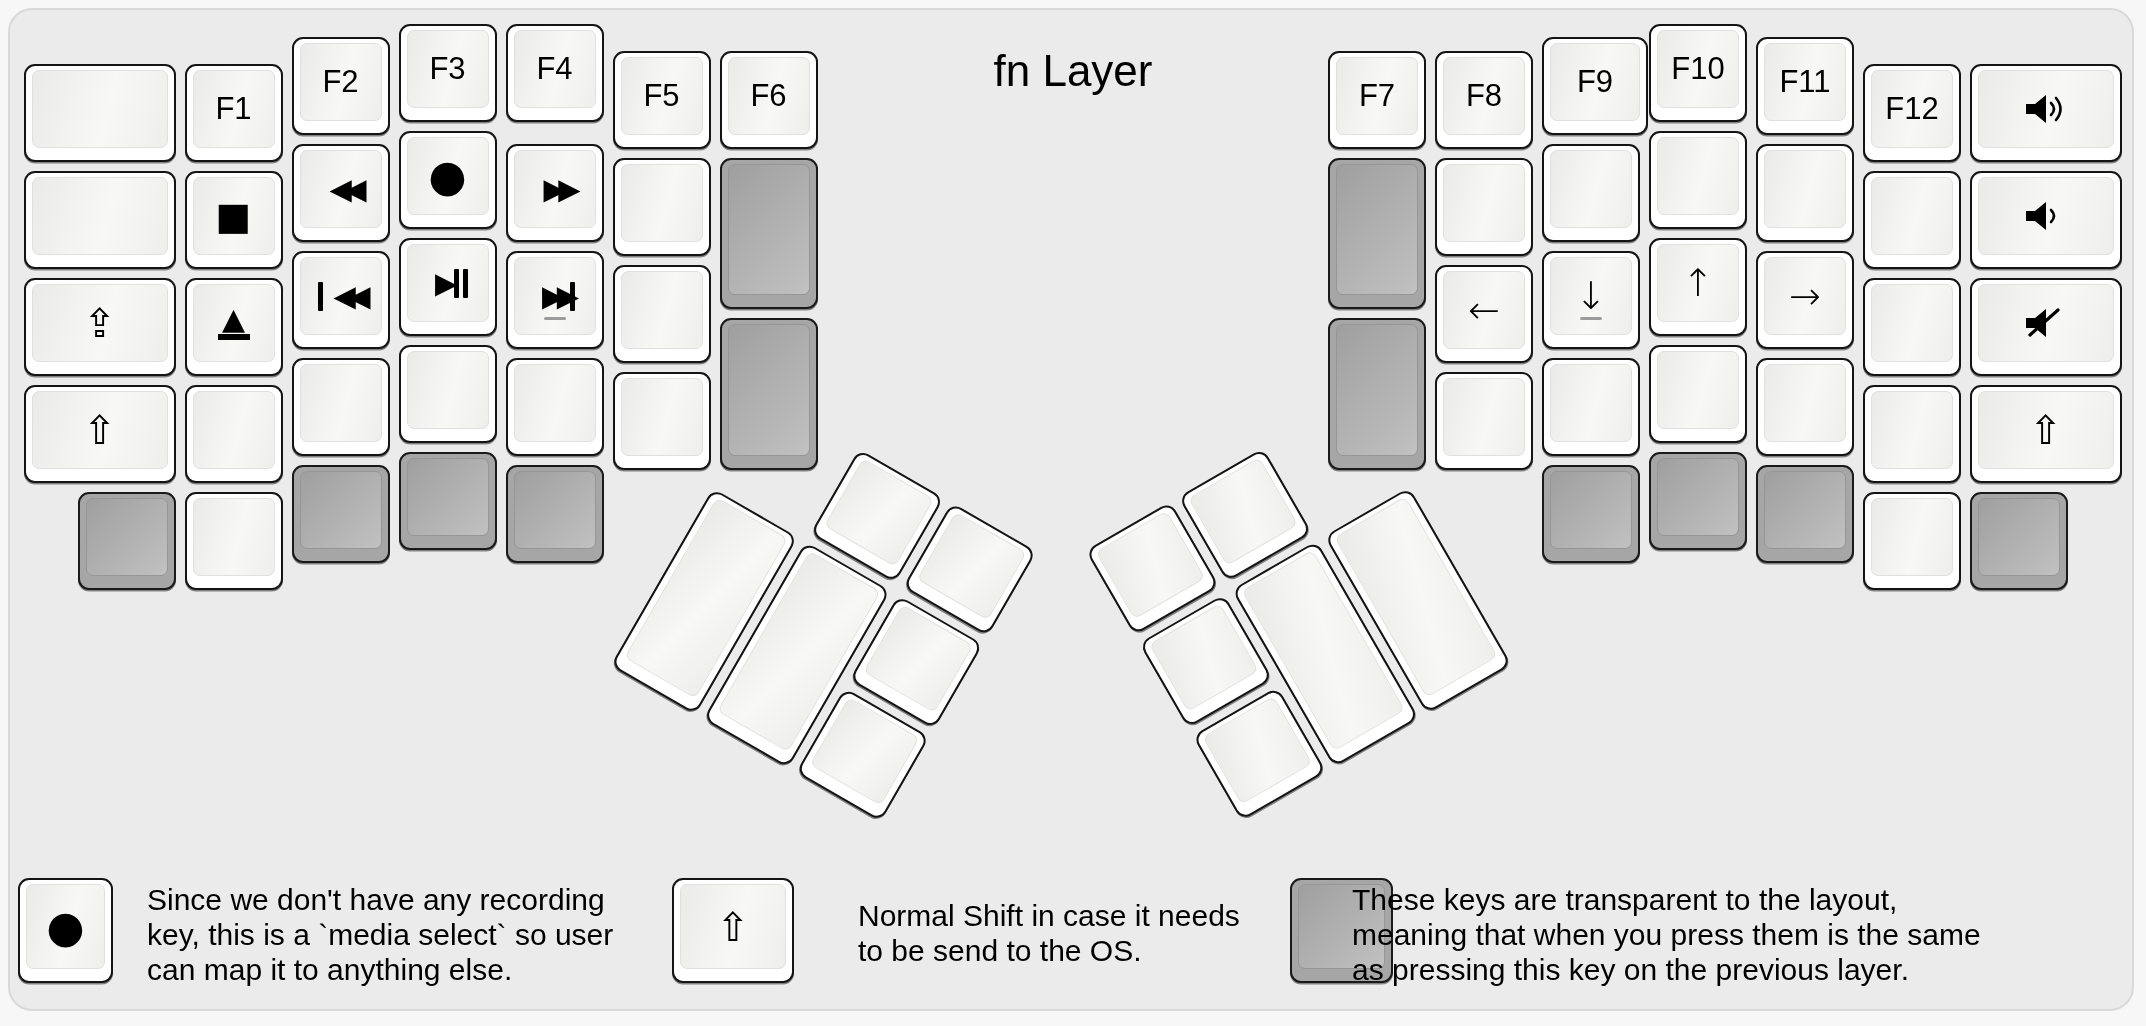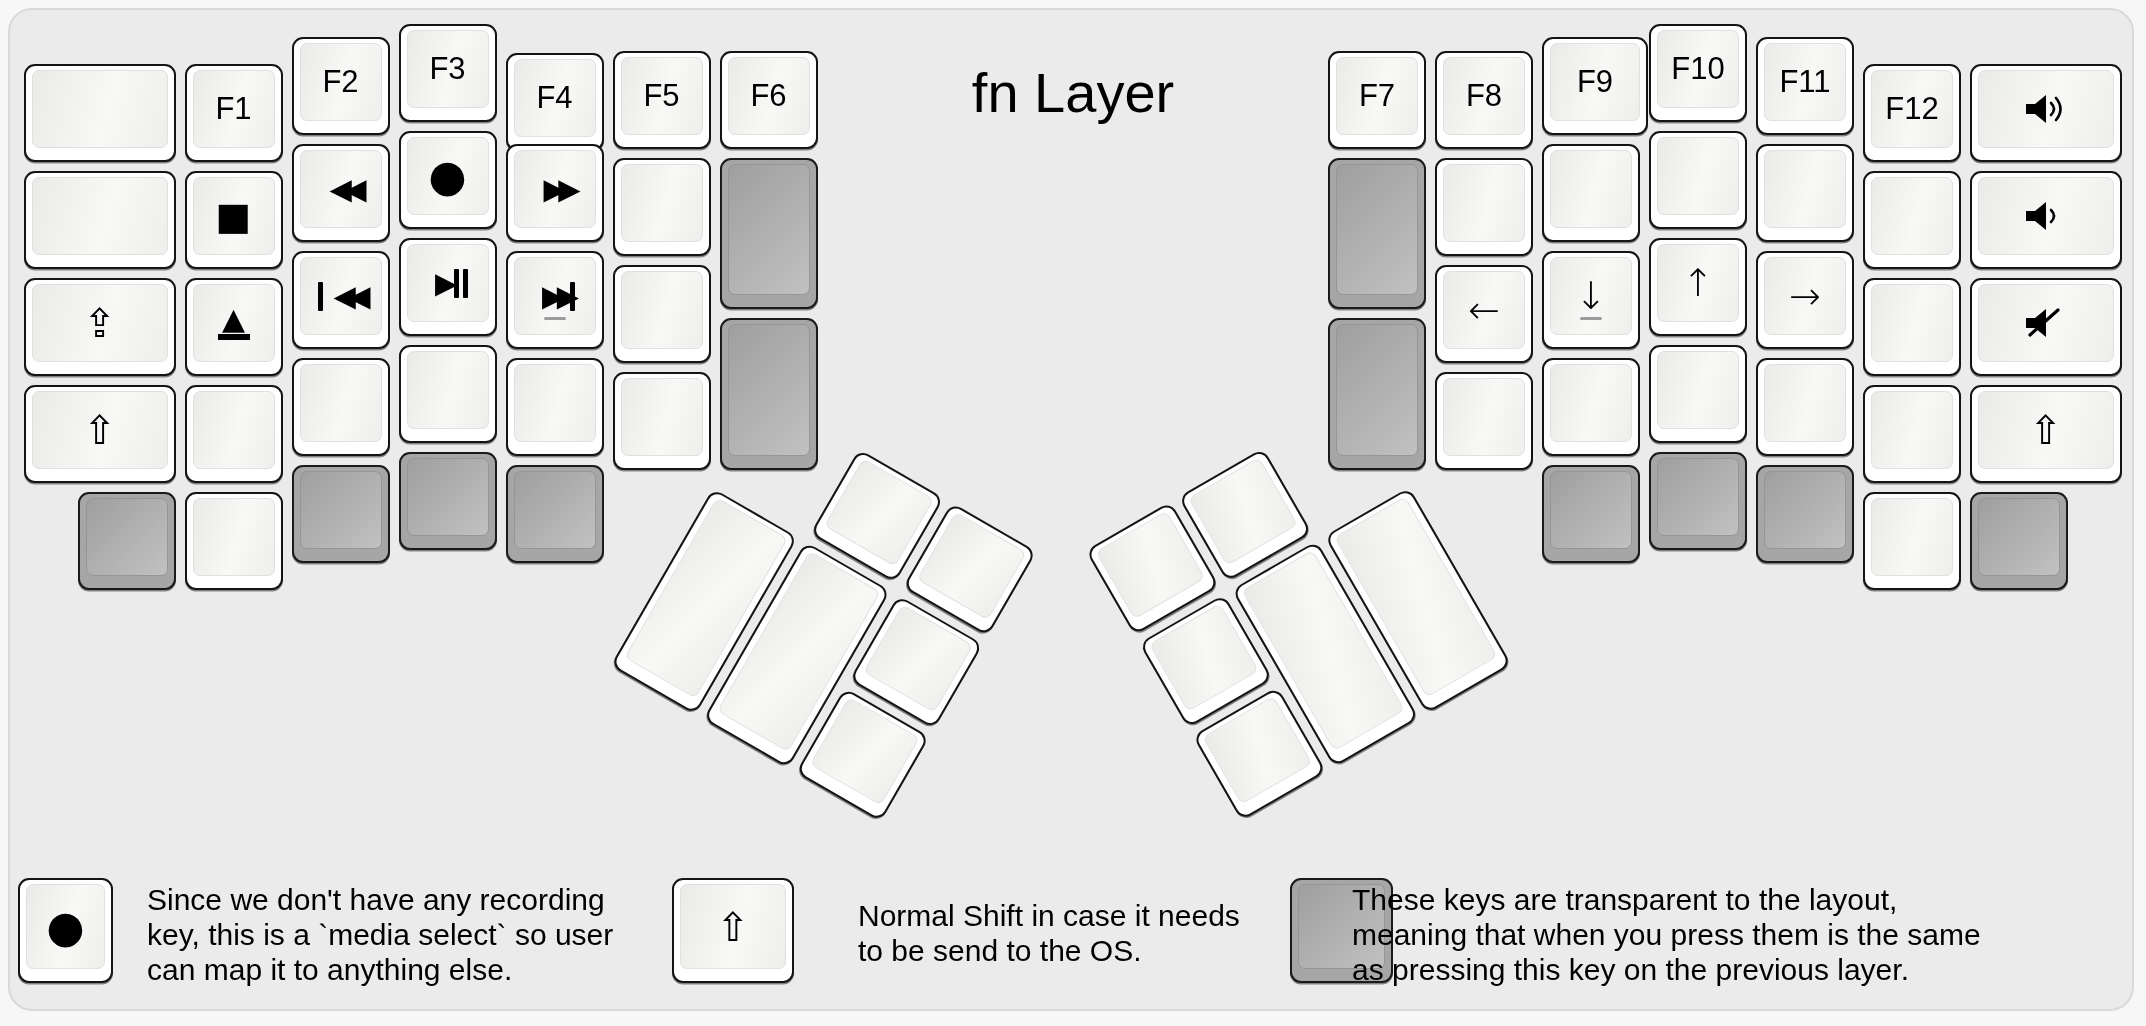--- a/index.html
+++ b/index.html
@@ -7,22 +7,22 @@
     width:2146px;height:1026px;position:relative;overflow:hidden;
     background:#f7f7f7;
     font-family:"Liberation Sans","DejaVu Sans",sans-serif;
   }
   .panel{
     position:absolute;left:8px;top:8px;width:2126px;height:1003px;
     background:#ebebeb;border:2px solid #d9d9d9;border-radius:24px;
     box-sizing:border-box;
   }
   .title{
-    position:absolute;top:60px;left:1073px;transform:translateX(-50%);
-    font-size:56px;color:#000;white-space:nowrap;
+    position:absolute;top:46px;left:1073px;transform:translateX(-50%);
+    font-size:44px;color:#000;white-space:nowrap;
   }
   
   .key{
     position:absolute;box-sizing:border-box;
     background:#ffffff;border:2.5px solid #141414;border-radius:11px;
     box-shadow:0 1.5px 0 0 rgba(0,0,0,.45);
   }
   .key .cap{
     position:absolute;left:6px;right:6px;top:4px;bottom:12px;
     border-radius:7px;border:1.5px solid #e0e0de;
@@ -142,21 +142,21 @@
         <span class="combo pp">
           <span class="g media">▶</span>
           <i class="vbar"></i>
           <i class="vbar"></i>
         </span>
       </div>
     </div>
     <div class="key" style="left: 398.5px; top: 345px; width: 98px; height: 98px;">
       <div class="cap"></div>
     </div>
-    <div class="key" style="left: 505.5px; top: 53px; width: 98px; height: 98px;">
+    <div class="key" style="left: 505.5px; top: 24px; width: 98px; height: 98px;">
       <div class="cap">
         <span class="t">F4</span>
       </div>
     </div>
     <div class="key" style="left: 505.5px; top: 144.375px; width: 98px; height: 98px;">
       <div class="cap">
         <span class="g media">▶▶</span>
       </div>
     </div>
     <div class="key" style="left: 505.5px; top: 251.375px; width: 98px; height: 98px;">

